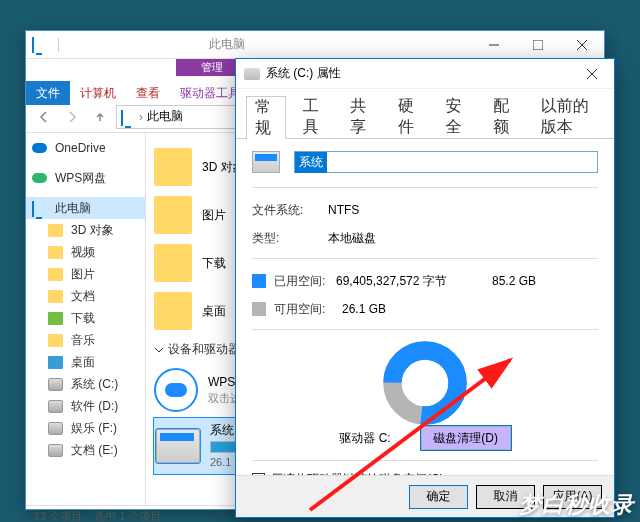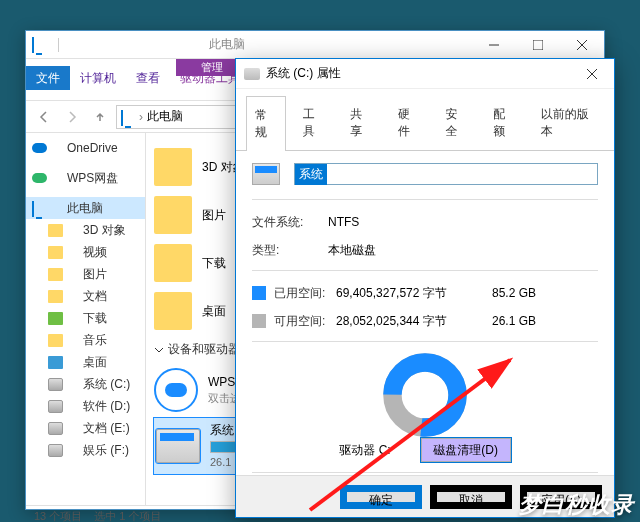--- a/index.html
+++ b/index.html
@@ -12,32 +12,32 @@
   }
   .titlebar { height: 28px; background: #fff; border-bottom: 1px solid #e1e1e1; display: flex; align-items: center; padding: 0 6px; position: relative; }
   .titlebar .tb-icon { width: 16px; height: 14px; margin-right: 6px; }
   .monitor-icon { border: 1px solid #0078d4; width: 14px; height: 10px; position: relative; }
   .monitor-icon:after { content: ''; position: absolute; bottom: -3px; left: 3px; width: 6px; height: 2px; background: #0078d4; }
   .titlebar-btns { position: absolute; right: 0; top: 0; display: flex; }
   .tbbtn { width: 44px; height: 28px; display: flex; align-items: center; justify-content: center; color: #333; }
   .tbbtn svg { width: 10px; height: 10px; stroke: currentColor; }
 
   .ribbon-tabs { height: 24px; display: flex; align-items: stretch; border-bottom: 1px solid #e1e1e1; background: #fff; }
-  .ribbon-tabs .tab { padding: 4px 10px 2px; font-size: 12px; color: #4c1d95; }
+  .ribbon-tabs .tab { padding: 4px 10px 2px; font-size: 12px; color: #b91c1c; }
   .ribbon-tabs .tab.file { background: #1979ca; color: #fff; }
   .ribbon-tabs .tooltab { color: #8a3aa0; }
 
   .addressbar { height: 32px; display: flex; align-items: center; padding: 4px 6px; gap: 4px; border-bottom: 1px solid #e1e1e1; }
   .nav-arrow { width: 24px; height: 24px; display: flex; align-items: center; justify-content: center; color: #888; }
   .addr-input { flex: 1; height: 24px; border: 1px solid #ccc; display: flex; align-items: center; padding: 0 4px; gap: 4px; }
   .addr-input .addr-icon { width: 14px; height: 11px; }
 
   .explorer-body { display: flex; height: calc(100% - 28px - 24px - 32px - 22px); }
   .tree { width: 120px; border-right: 1px solid #e1e1e1; padding: 4px 0; overflow: hidden; }
-  .tree-item { display: flex; align-items: center; height: 22px; padding: 0 6px; gap: 20px; font-size: 12px; color: #333; white-space: nowrap; }
+  .tree-item { display: flex; align-items: center; height: 22px; padding: 0 6px; gap: 8px; font-size: 12px; color: #333; white-space: nowrap; }
   .tree-item.indent { padding-left: 22px; }
   .tree-item.selected { background: #cce8ff; }
   .ticon { width: 15px; height: 13px; flex-shrink: 0; }
   .folder-ic { background: #ffd867; border-radius: 1px; }
   .cloud-ic { width: 15px; height: 10px; background: #0078d4; border-radius: 5px; }
   .drive-ic { background: linear-gradient(#ddd, #aaa); border: 1px solid #999; border-radius: 2px; }
 
   .content { flex: 1; padding: 10px 8px; overflow: hidden; }
   .ct-item { display: flex; align-items: center; height: 48px; gap: 10px; }
   .ct-thumb { width: 38px; height: 38px; background: #ffd867; border-radius: 2px; position: relative; }
@@ -59,21 +59,21 @@
 
   
   .props {
     position: absolute; left: 235px; top: 58px; width: 380px; height: 460px;
     background: #fff; border: 1px solid #0078d4; box-shadow: 0 6px 24px rgba(0,0,0,0.35);
   }
   .props-title { height: 30px; display: flex; align-items: center; padding: 0 8px; gap: 6px; border-bottom: 1px solid #eee; }
   .props-title .pt-icon { width: 16px; height: 12px; background: linear-gradient(#ddd,#bbb); border-radius: 2px; }
   .props-close { position: absolute; right: 0; top: 0; width: 44px; height: 30px; display:flex; align-items:center; justify-content:center; }
   .props-tabs { display: flex; gap: 8px; padding: 6px 10px 0; border-bottom: 1px solid #ccc; }
-  .props-tab { padding: 10px 8px; font-size: 12px; color: #333; border: 1px solid transparent; border-bottom: none; }
+  .props-tab { padding: 0 8px; font-size: 16px; color: #333; border: 1px solid transparent; border-bottom: none; }
   .props-tab.active { border-color: #ccc; background: #fff; position: relative; top: 1px; }
   .props-body { padding: 12px 16px; }
   .row { display: flex; align-items: center; min-height: 24px; margin-bottom: 4px; font-size: 12px; }
   .row .lab { width: 76px; color: #333; }
   .row .val { flex: 1; text-align: left; }
   .row .bytes { width: 150px; }
   .row .gb { width: 50px; text-align: right; }
   .name-row { display: flex; gap: 14px; align-items: center; margin-bottom: 14px; }
   .name-ic { width: 28px; height: 22px; background: linear-gradient(#e8e8e8,#cdcdcd); border: 1px solid #aaa; }
   .name-ic .band2 { width: 22px; height: 7px; background: #1a8cff; margin: 2px; }
@@ -84,21 +84,21 @@
   .sq.used { background: #1a8cff; }
   .sq.free { background: #b5b5b5; }
   .donut-wrap { display: flex; flex-direction: column; align-items: center; margin: 6px 0 10px; }
   .donut { width: 86px; height: 86px; }
   .donut-row { display: flex; align-items: center; justify-content: center; gap: 30px; width: 100%; }
   .cleanup { width: 90px; height: 24px; border: 1px solid #adadad; background: #c4b5fd; font-size: 12px; }
   .cleanup:focus, .cleanup.hl { outline: 1px solid #0078d4; }
   .chk-row { display: flex; align-items: center; gap: 6px; font-size: 12px; margin: 6px 0; }
   .chk { width: 13px; height: 13px; border: 1px solid #333; display:flex; align-items:center; justify-content:center; font-size:10px; }
   .props-footer { position: absolute; bottom: 0; left: 0; right: 0; height: 42px; background: #f0f0f0; border-top: 1px solid #ddd; display: flex; align-items: center; justify-content: flex-end; gap: 8px; padding: 0 12px; }
-  .fbtn { width: 82px; height: 24px; border: 7px solid #000000; background: #e1e1e1; font-size: 12px; }
+  .fbtn { width: 59px; height: 24px; border: 1px solid #000000; background: #e1e1e1; font-size: 12px; }
   .fbtn.primary { border-color: #0078d4; }
 
   .arrow { position: absolute; pointer-events: none; }
   .watermark { position: absolute; right: 6px; bottom: 2px; color: #fff; font-size: 22px; font-weight: 700; font-style: italic; text-shadow: 0 2px 4px rgba(0,0,0,.4); letter-spacing: 1px; }
 </style>
 </head>
 <body>
 
 <div class="explorer">
 
@@ -122,21 +122,21 @@
       <div class="tbbtn close">
           <svg viewBox="0 0 10 10">
             <line x1="0" y1="0" x2="10" y2="10" stroke-width="1"></line>
             <line x1="10" y1="0" x2="0" y2="10" stroke-width="1"></line>
           </svg>
         </div>
     </div>
   </div>
 
   <div style="position:relative;height:42px;border-bottom:1px solid #e1e1e1">
-    <div class="ribbon-tabs" style="border:none;position:absolute;left:0;top:7px">
+    <div class="ribbon-tabs" style="border:none;position:absolute;left:0;top:22px">
       <div class="tab file">文件</div>
       <div class="tab">计算机</div>
       <div class="tab">查看</div>
       <div class="tab tooltab">驱动器工具</div>
     </div>
     <div style="position:absolute;left:150px;top:0;width:72px;text-align:center;background:#8a3aa0;color:#fff;font-size:11px;padding:1px 0">管理</div>
   </div>
 
   <div class="addressbar">
     <div class="nav-arrow">
@@ -208,25 +208,25 @@
       <div class="tree-item indent">
           <span class="ticon drive-ic"></span>
           <span>系统 (C:)</span>
         </div>
       <div class="tree-item indent">
           <span class="ticon drive-ic"></span>
           <span>软件 (D:)</span>
         </div>
       <div class="tree-item indent">
           <span class="ticon drive-ic"></span>
+          <span>娱乐 (F:)</span>
+        </div>
+      <div class="tree-item indent">
+          <span class="ticon drive-ic"></span>
           <span>文档 (E:)</span>
-        </div>
-      <div class="tree-item indent">
-          <span class="ticon drive-ic"></span>
-          <span>娱乐 (F:)</span>
         </div>
     </div>
 
     <div class="content">
       <div class="ct-item">
           <div class="ct-thumb"></div>
           <span class="ct-name">3D 对象</span>
         </div>
       <div class="ct-item">
           <div class="ct-thumb"></div>
@@ -322,21 +322,20 @@
     <div class="sep"></div>
     <div class="row">
         <span class="sq used"></span>
         <span class="lab" style="width:62px">已用空间:</span>
         <span class="bytes">69,405,327,572 字节</span>
         <span class="gb">85.2 GB</span>
       </div>
     <div class="row">
         <span class="sq free"></span>
         <span class="lab" style="width:62px">可用空间:</span>
-        <span class="bytes">28,052,025,344 字节</span>
         <span class="gb">26.1 GB</span>
       </div>
     <div class="sep"></div>
 
     <div class="donut-wrap">
       <svg class="donut" viewBox="0 0 42 42">
         <circle cx="21" cy="21" r="15.9" fill="none" stroke="#b5b5b5" stroke-width="9"></circle>
         <circle cx="21" cy="21" r="15.9" fill="none" stroke="#1a8cff" stroke-width="9" stroke-dasharray="76.7 23.3" stroke-dashoffset="25" transform="rotate(-90 21 21)"></circle>
       </svg>
       <div class="donut-row">

